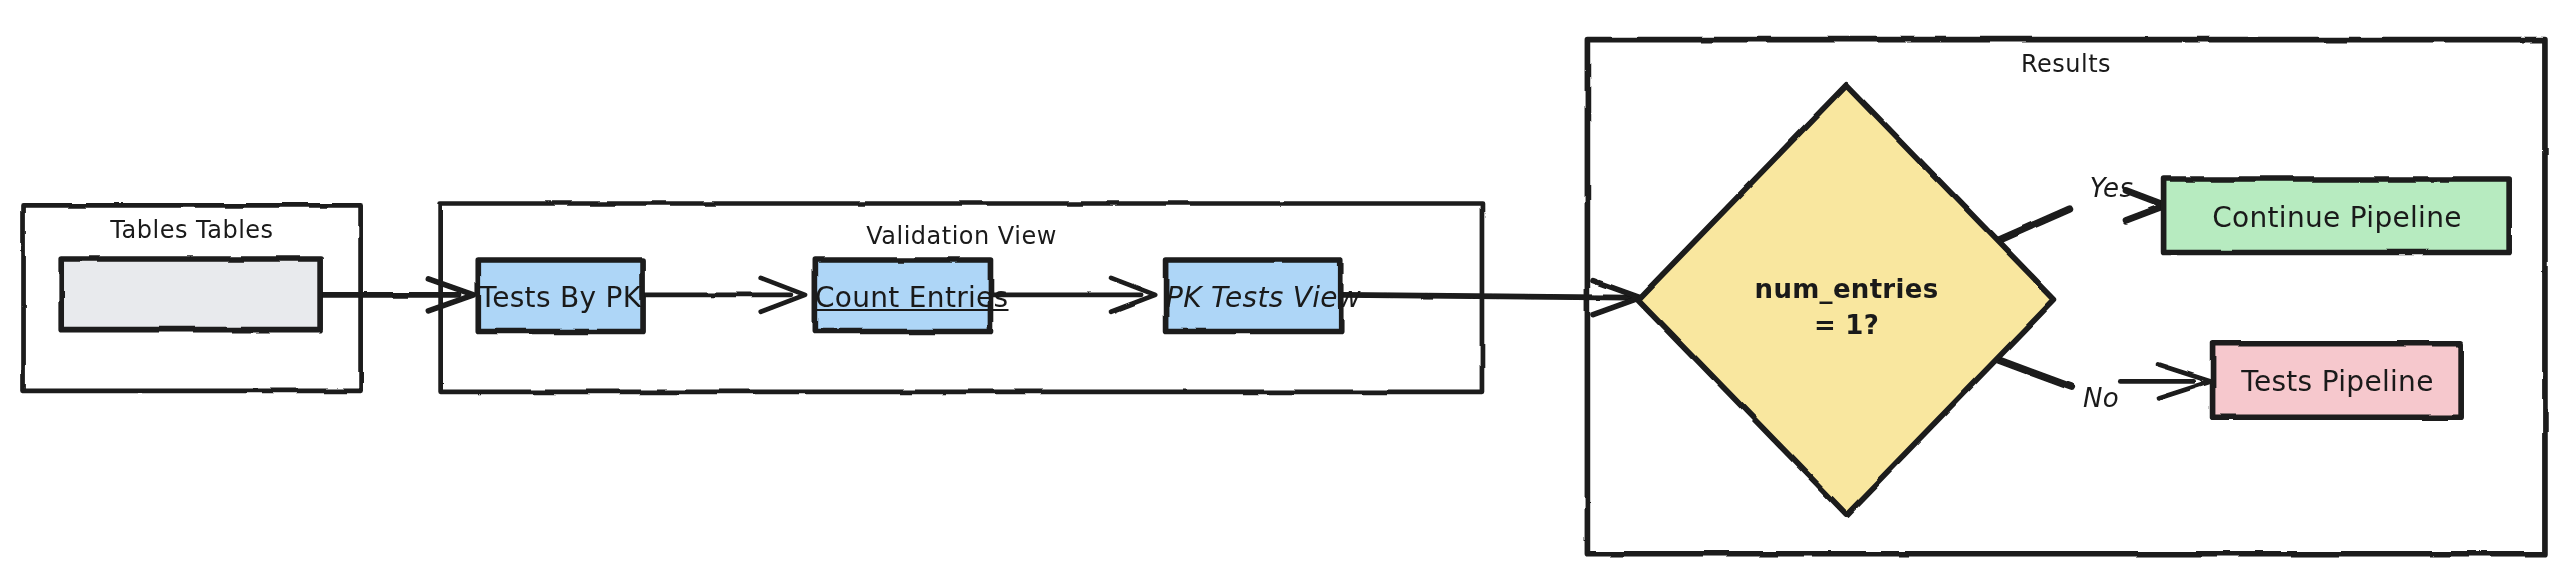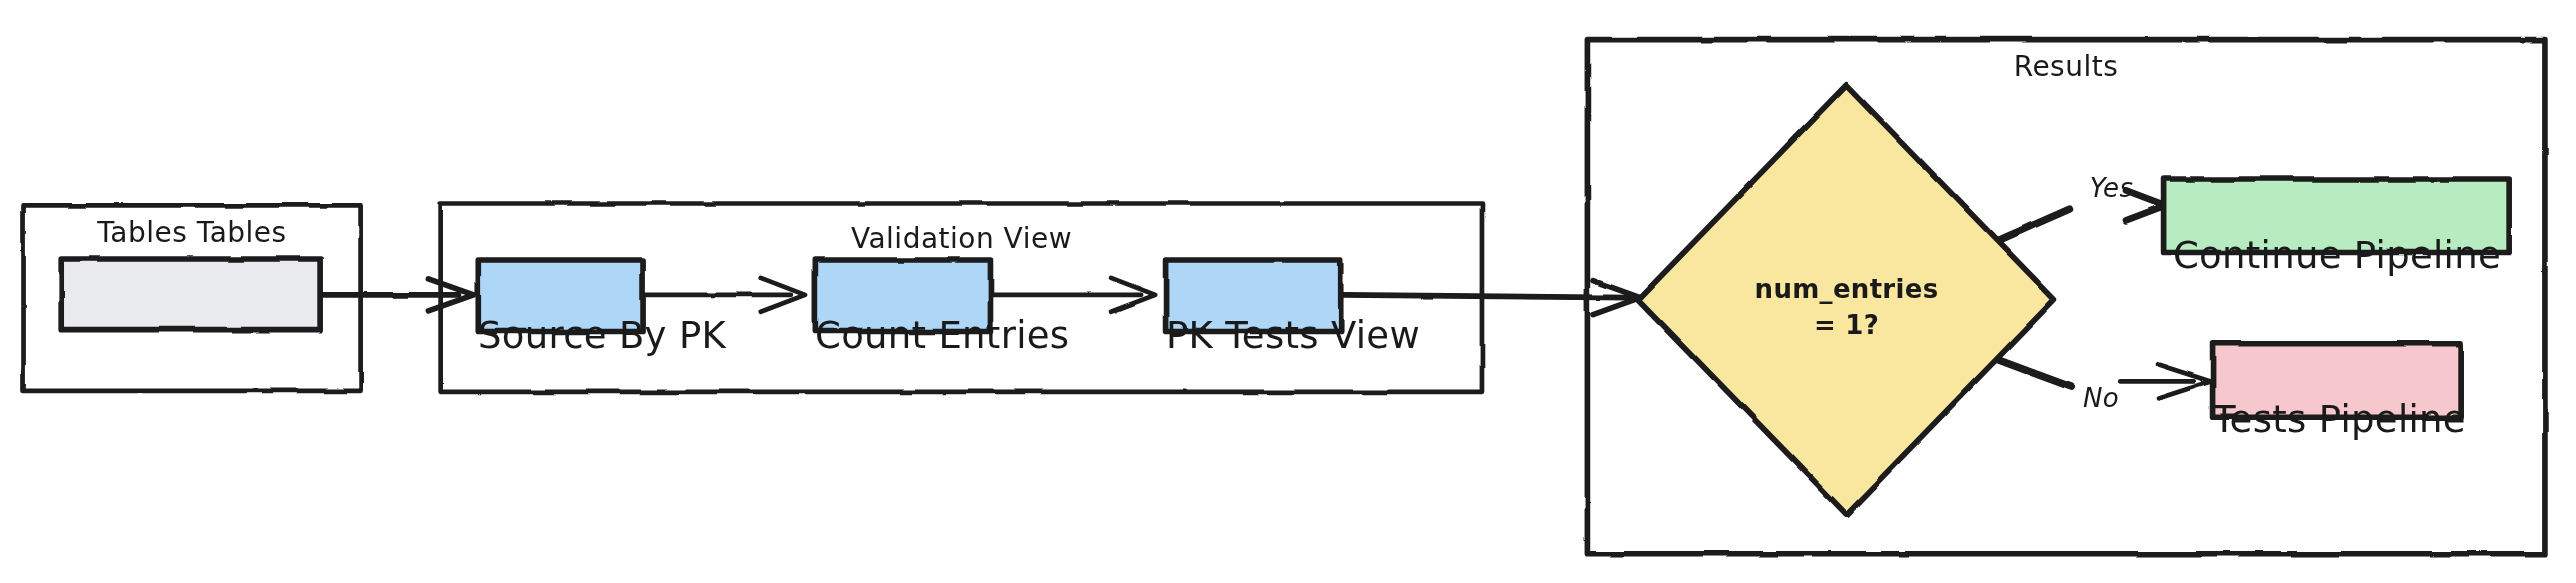--- a/index.html
+++ b/index.html
@@ -24,27 +24,26 @@
   }
   .lbl {
     position: absolute;
     color: #1a1a1a;
     white-space: pre;
     text-align: center;
     pointer-events: none;
     line-height: 1.25;
   }
   .group-title {
-    font-size: 28px;
+    font-size: 24px;
     letter-spacing: 0.5px;
   }
   .node-label {
-    font-size: 37px;
+    font-size: 28px;
     letter-spacing: 0.3px;
-    margin-top: 33px;
   }
   .edge-label {
     font-size: 26px;
     letter-spacing: 0.3px;
     font-style: italic;
   }
   .diamond-label {
     font-size: 26px;
     letter-spacing: 0.3px;
     font-weight: bold;
@@ -103,23 +102,23 @@
       <polygon points="1961,90 2182,318 1961,546 1740,318" fill="#f9e79f" stroke="#1a1a1a" stroke-width="6" stroke-linejoin="round"></polygon>
       <rect x="2298" y="190" width="367" height="78" fill="#b7ebc0" stroke="#1a1a1a" stroke-width="6" stroke-linejoin="round"></rect>
       <rect x="2350" y="365" width="264" height="78" fill="#f6c8cd" stroke="#1a1a1a" stroke-width="6" stroke-linejoin="round"></rect>
     </g>
   </svg>
 
   <div class="lbl group-title" style="left:23.5px; top:215px; width:337px;">Tables Tables</div>
   <div class="lbl group-title" style="left:441px; top:213px; width:1041px;margin-top:8px;">Validation View</div>
   <div class="lbl group-title" style="left:1587px; top:49px; width:958px;">Results</div>
 
-  <div class="lbl node-label" style="left:478px; top:280px; width:165px;">Source By PK</div>
-  <div class="lbl node-label" style="left:815px; top:280px; width:175px;">Count Entries</div>
-  <div class="lbl node-label" style="left:1166px; top:280px; width:175px;">PK Tests View</div>
+  <div class="lbl node-label" style="left:478px; top:280px; width:165px;">Tests By PK</div>
+  <div class="lbl node-label" style="left:815px; top:280px; width:175px;text-decoration:underline;">Count Entries</div>
+  <div class="lbl node-label" style="left:1166px; top:280px; width:175px;font-style:italic;">PK Tests View</div>
 
   <div class="lbl diamond-label" style="left:1696px; top:273px; width:301px;">num_entries</div>
   <div class="lbl diamond-label" style="left:1696px; top:309px; width:301px;">= 1?</div>
 
   <div class="lbl node-label" style="left:2164px; top:200px; width:346px;">Continue Pipeline</div>
   <div class="lbl node-label" style="left:2213px; top:364px; width:249px;">Tests Pipeline</div>
 
   <div class="lbl edge-label" style="left:2069px; top:172px; width:85px;">Yes</div>
   <div class="lbl edge-label" style="left:2068px; top:382px; width:66px;">No</div>
 

